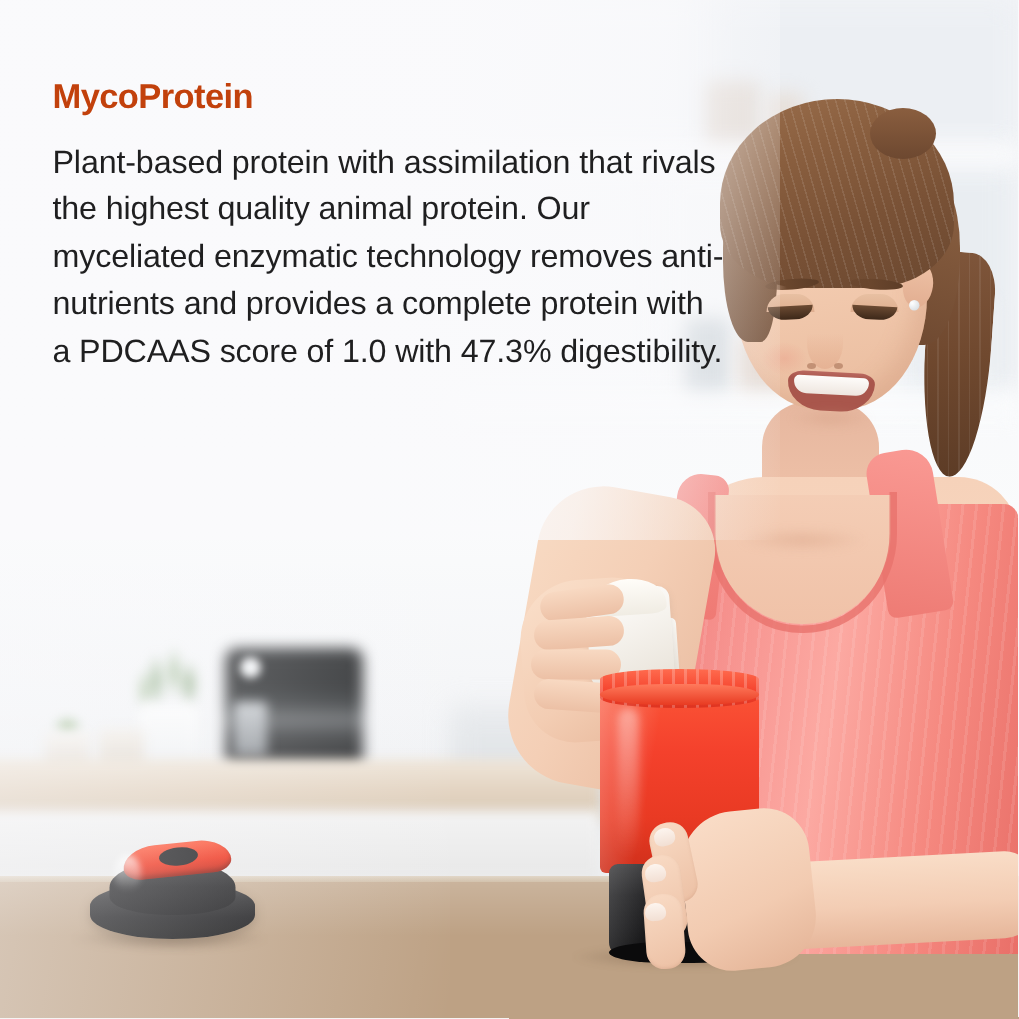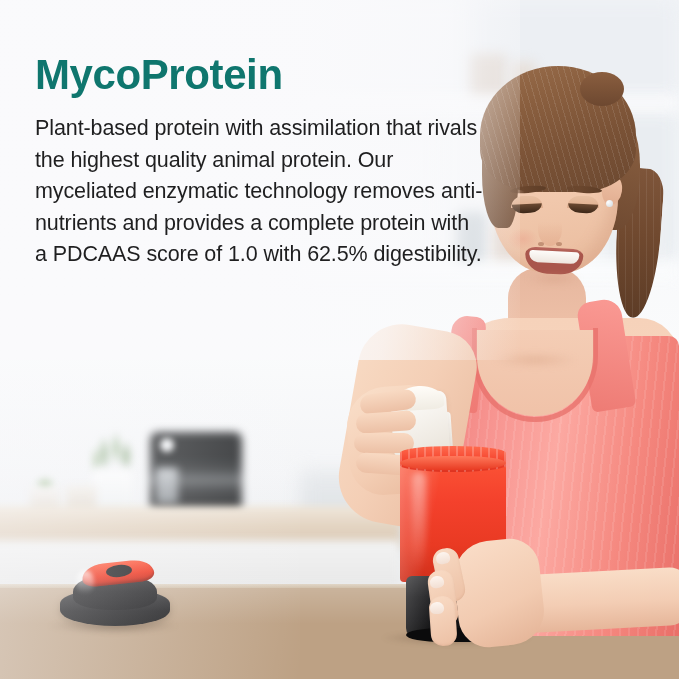--- a/index.html
+++ b/index.html
@@ -471,24 +471,24 @@
   }
   .text-veil-2 {
     position: absolute; left: 0; top: 0; width: 300px; height: 679px;
     background: linear-gradient(100deg, rgba(250,250,252,.55) 0%, rgba(250,250,252,0) 100%);
     pointer-events: none;
   }
 
   
   .copy { position: absolute; left: 35px; top: 52px; width: 450px; }
   .headline {
-    font-size: 42px;
+    font-size: 23px;
     font-weight: 700;
     letter-spacing: -0.4px;
-    color: #0f766e;
+    color: #c2410c;
     line-height: 1.08;
     margin-bottom: 16px;
   }
   .body-copy {
     font-size: 21.5px;
     font-weight: 400;
     line-height: 31.5px;
     color: #1f1f20;
     letter-spacing: -0.1px;
   }
@@ -605,16 +605,16 @@
       <div class="nail n2"></div>
       <div class="nail n3"></div>
     </div>
 
     <div class="text-veil"></div>
     <div class="text-veil-2"></div>
   </div>
 
   <div class="copy">
     <div class="headline">MycoProtein</div>
-    <div class="body-copy">Plant-based protein with assimilation that rivals the highest quality animal protein. Our myceliated enzymatic technology removes anti-nutrients and provides a complete protein with a PDCAAS score of 1.0 with 62.5% digestibility.</div>
+    <div class="body-copy">Plant-based protein with assimilation that rivals the highest quality animal protein. Our myceliated enzymatic technology removes anti-nutrients and provides a complete protein with a PDCAAS score of 1.0 with 47.3% digestibility.</div>
   </div>
 
 </div>
 
 </body></html>

